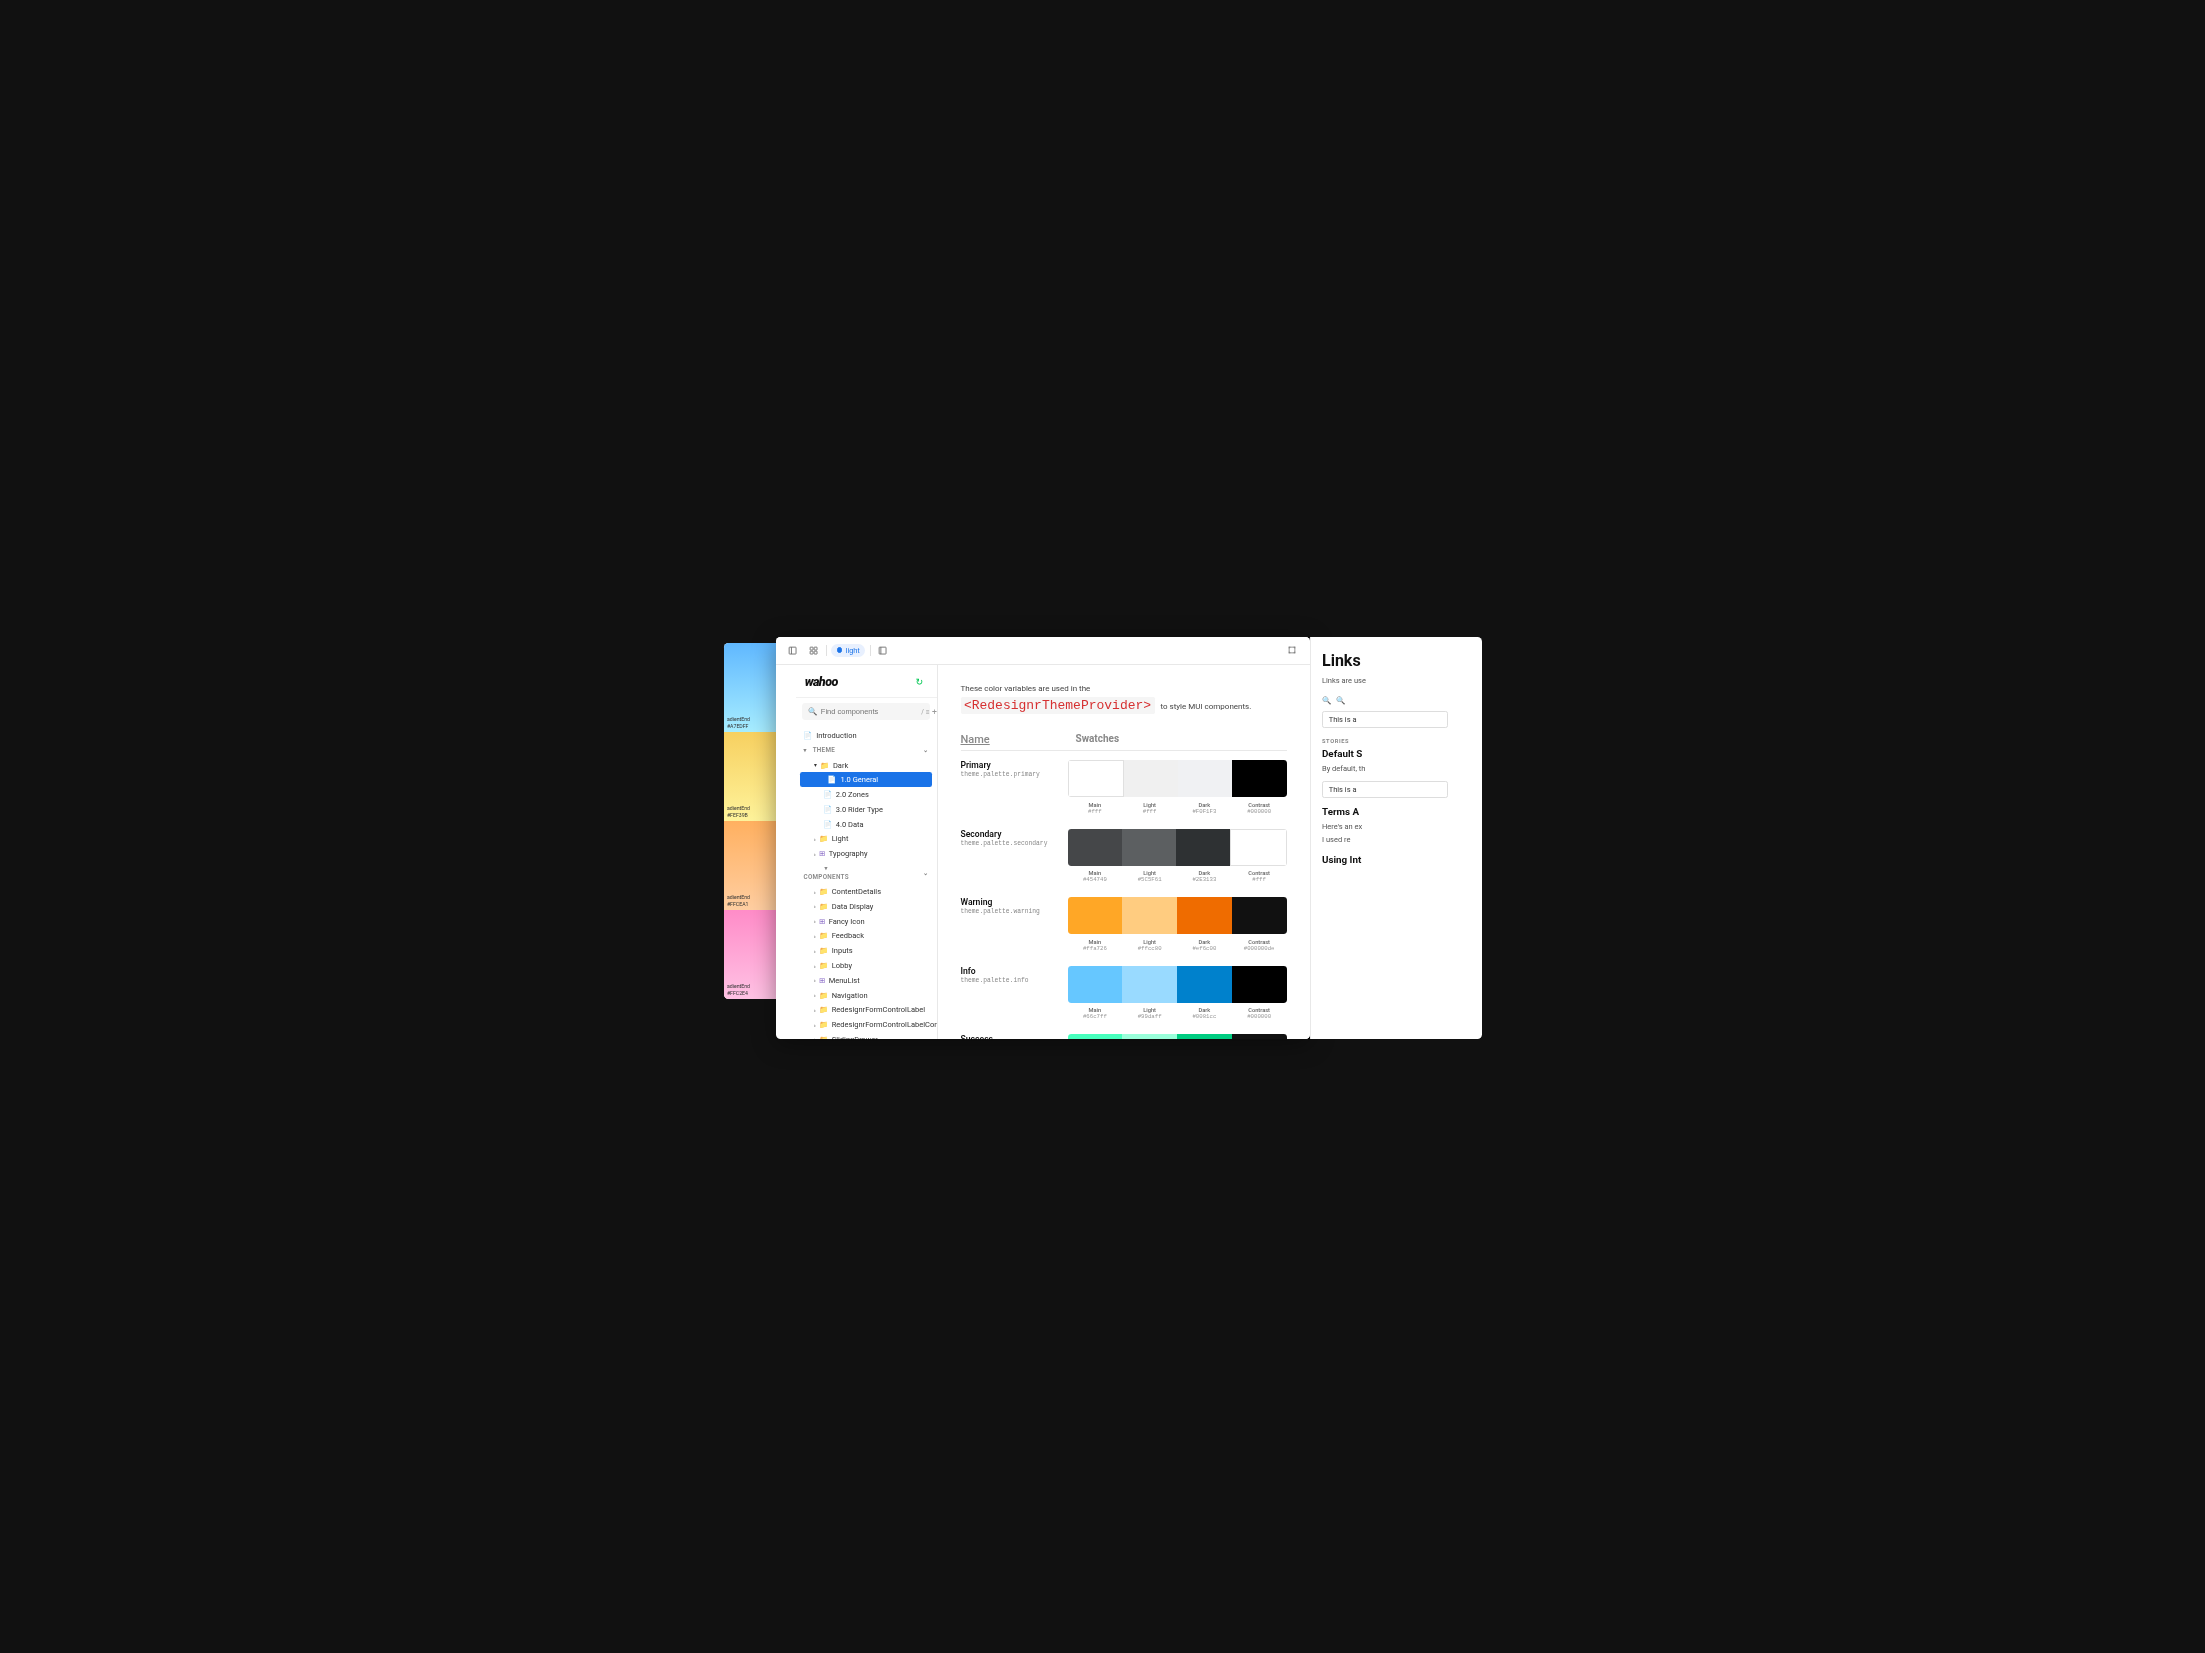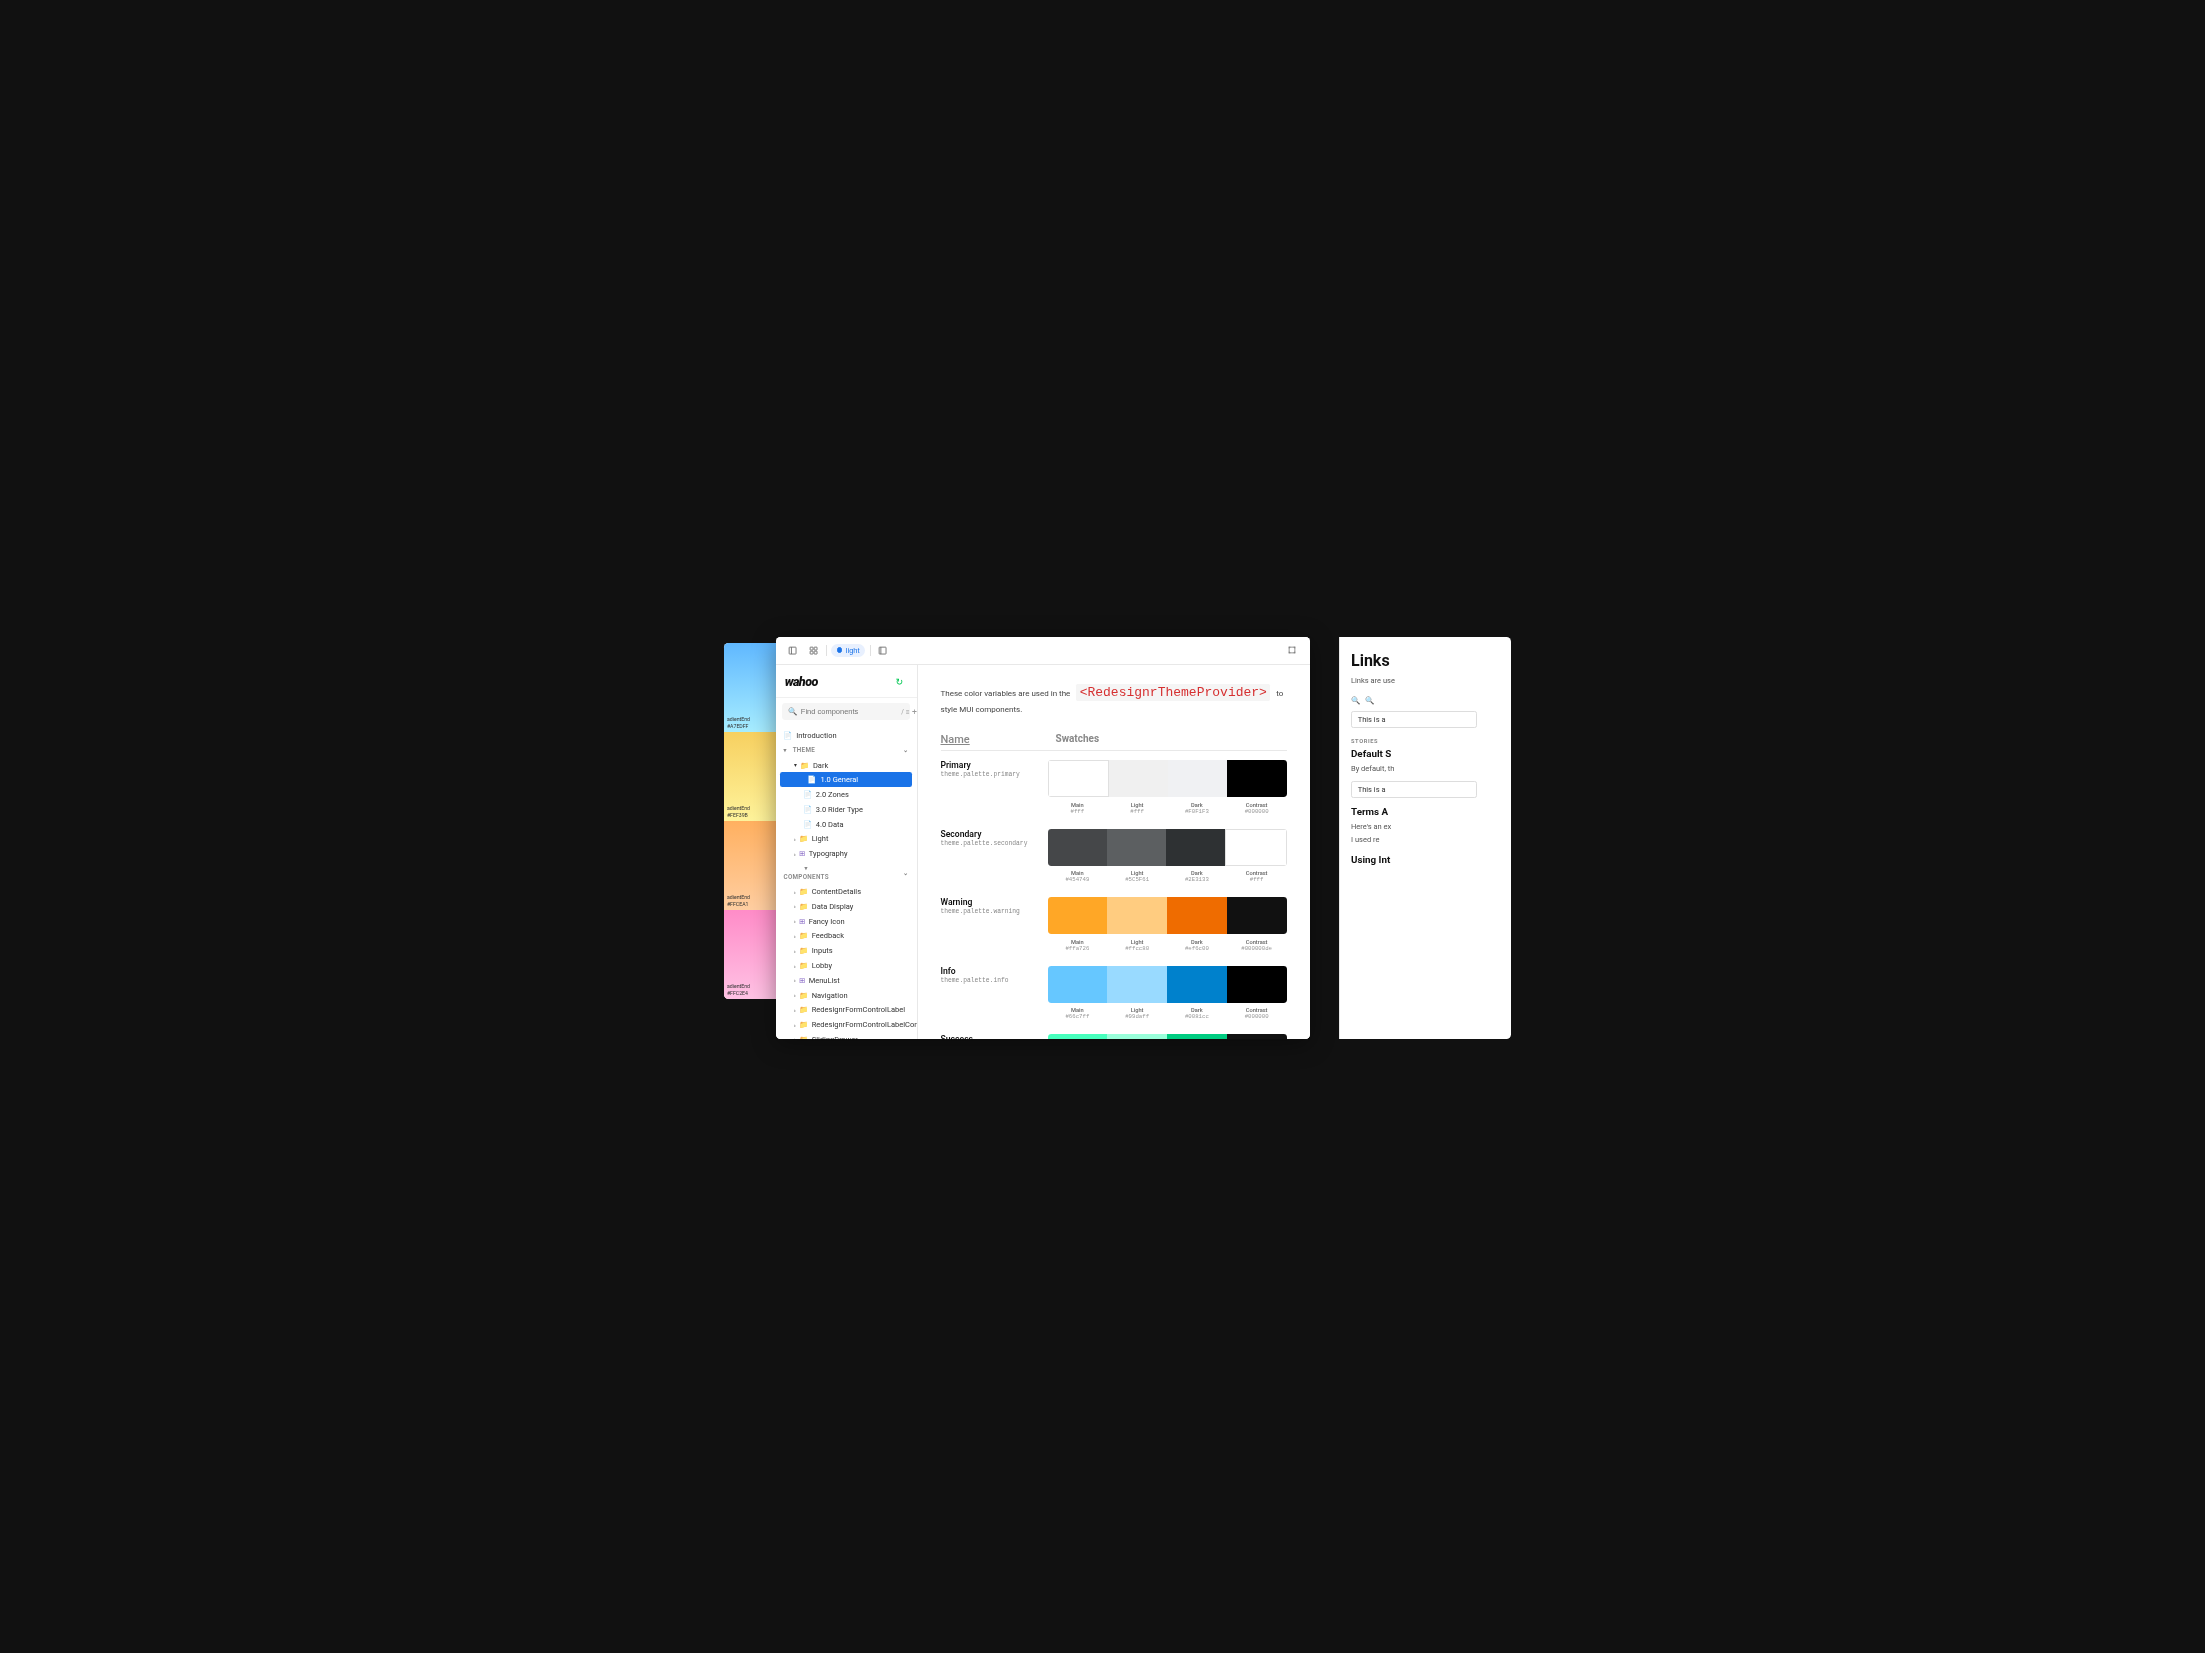--- a/index.html
+++ b/index.html
@@ -126,20 +126,21 @@
       color: #666;
       cursor: pointer;
       font-size: 6.9px;
     }
 
     
     .content-area {
       display: flex;
       flex: 1;
       overflow: hidden;
+      padding-left: 20px;
     }
 
     
     .sidebar {
       width: 142px;
       border-right: 0.6px solid #e8e8e8;
       display: flex;
       flex-direction: column;
       overflow: hidden;
       flex-shrink: 0;
@@ -350,21 +351,20 @@
     .right-panel {
       width: 172px;
       background: #fff;
       border-radius: 0 4.6px 4.6px 0;
       height: 402px;
       margin-top: 17px;
       overflow: hidden;
       border-left: 0.6px solid #e8e8e8;
       padding: 13.8px 11.5px;
       flex-shrink: 0;
-      margin-left: 29px;
     }
 
     .right-panel-title {
       font-size: 16px;
       font-weight: 700;
       color: #111;
       margin-bottom: 5.7px;
     }
 
     .right-panel-text {

